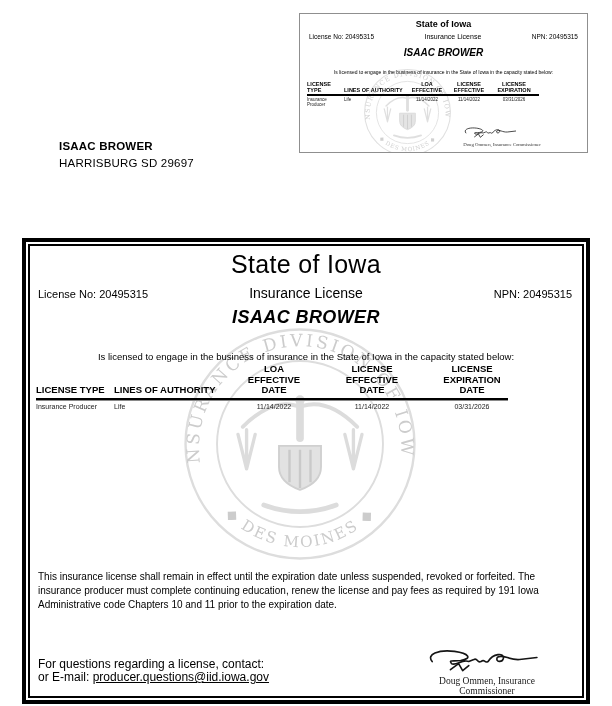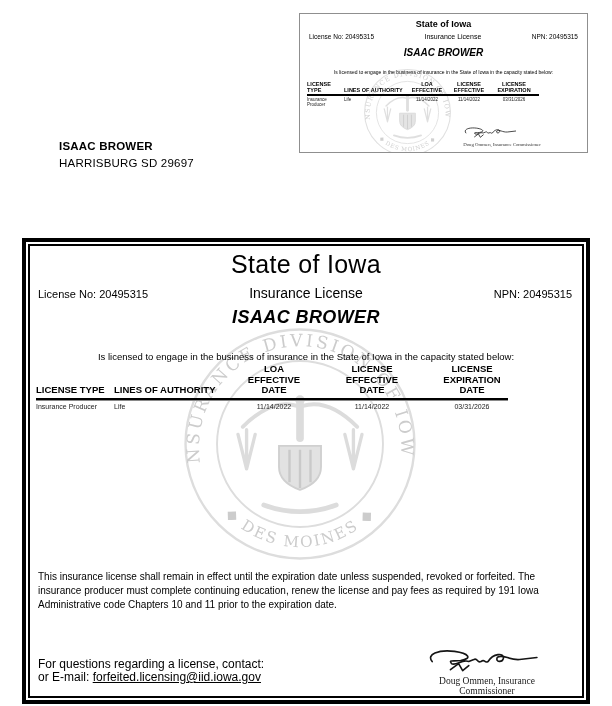--- a/index.html
+++ b/index.html
@@ -216,21 +216,21 @@
           <div class="ct-c4">11/14/2022</div>
           <div class="ct-c5">03/31/2026</div>
         </div>
       </div>
 
       <div class="cert-terms">This insurance license shall remain in effect until the expiration date unless suspended, revoked or forfeited. The insurance producer must complete continuing education, renew the license and pay fees as required by 191 Iowa Administrative code Chapters 10 and 11 prior to the expiration date.</div>
 
       <div class="cert-contact">
         <div>For questions regarding a license, contact:</div>
         <div>
-          <span>or E-mail: </span><span class="email-link">forfeited.licensing@iid.iowa.gov</span>
+          <span>or E-mail: </span><span class="email-link">producer.questions@iid.iowa.gov</span>
         </div>
       </div>
 
       <svg class="cert-sig" width="122" height="31" viewBox="0 0 120 30" aria-hidden="true">
         <path class="sig-path" d="M10,17 C4,10 16,5 32,7 C46,9 50,14 38,16 C30,17 26,15 29,19 C33,22 40,14 46,17 L51,15 C55,13 54,19 58,17 C62,14 61,19 65,17 C70,9 81,8 80,14 C79,18 72,18 74,13 C79,9 86,16 96,15 L113,13"></path>
         <path class="sig-path" d="M28,25 L36,19 L40,26 L46,21"></path>
       </svg>
       <div class="cert-sig-caption">Doug Ommen, Insurance Commissioner</div>
 
     </div>

